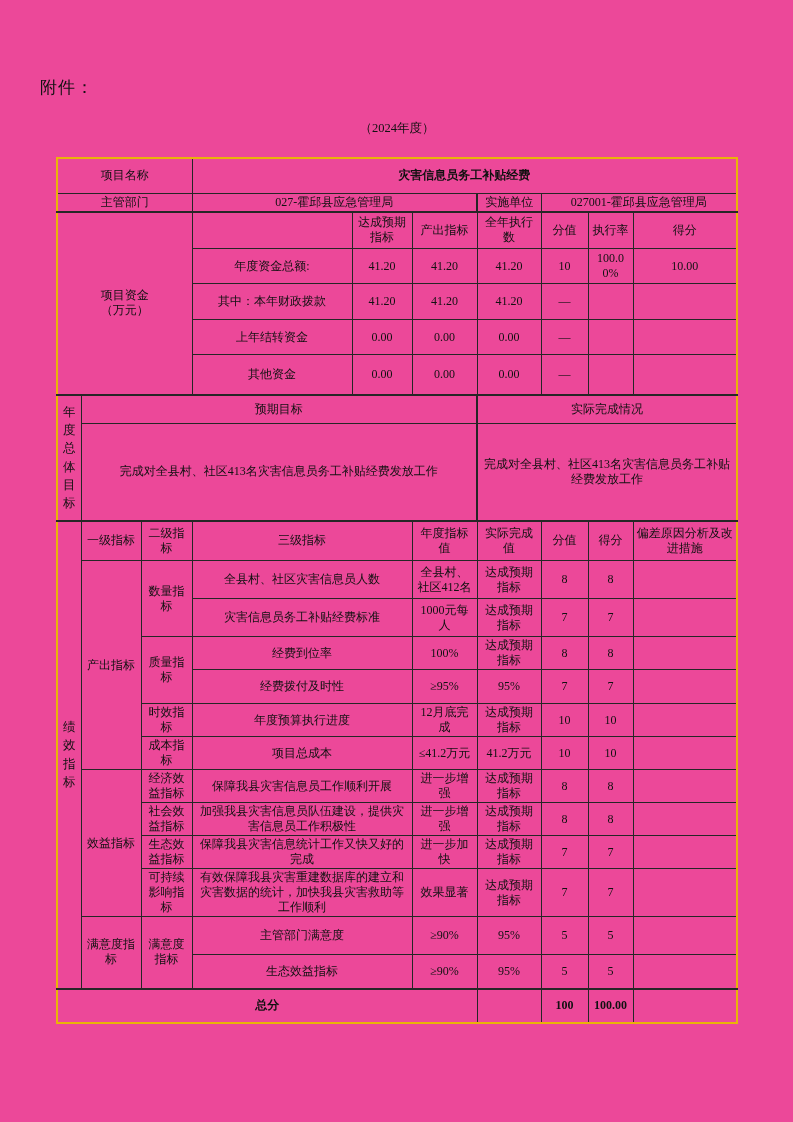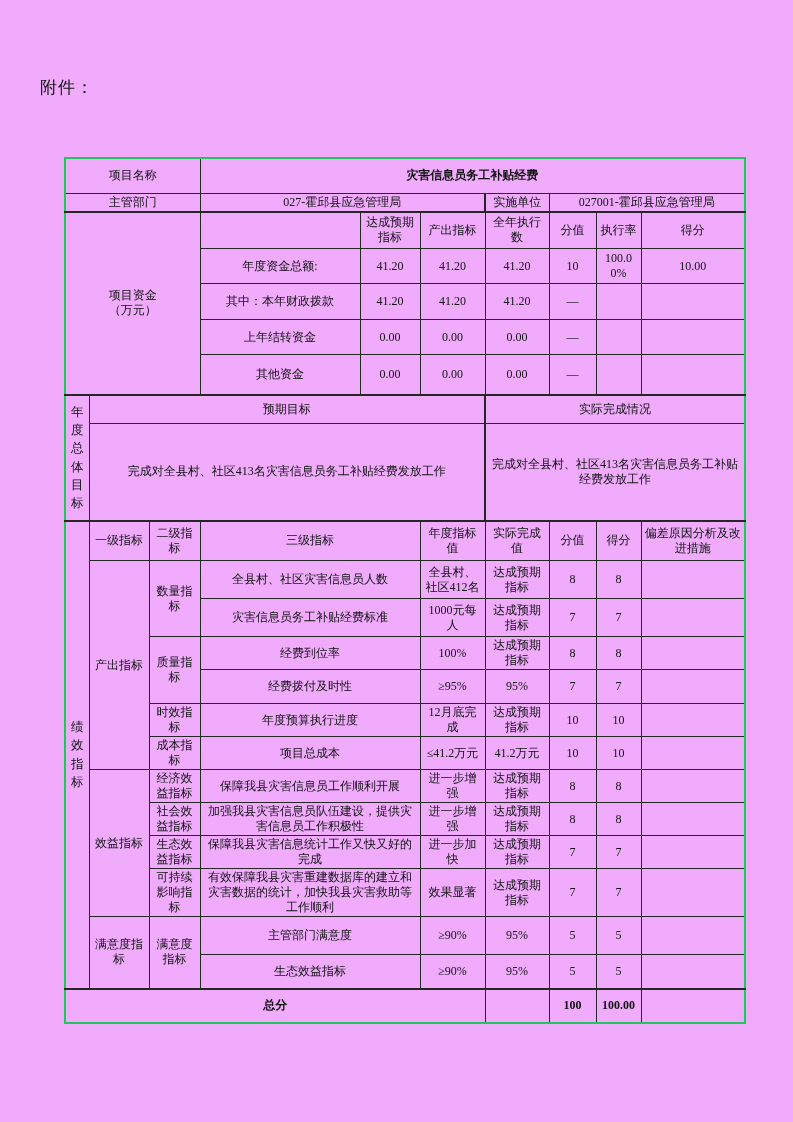--- a/index.html
+++ b/index.html
@@ -1,26 +1,26 @@
 <!DOCTYPE html>
 <html><head>
 <meta charset="utf-8">
 <style>
   html,body{margin:0;padding:0;background:#888;}
   #page{
-    position:relative;width:793px;height:1122px;background:#f0abfc;
+    position:relative;width:793px;height:1122px;background:#ec4899;
     font-family:"Liberation Serif","DejaVu Serif",serif;color:#111;
     margin:0 auto;overflow:hidden;
   }
   #attachment{position:absolute;left:40px;top:76px;font-size:17px;letter-spacing:1px;}
   #yearTitle{position:absolute;left:57px;top:120px;width:680px;text-align:center;font-size:12.5px;}
   #mainTable{
-    position:absolute;left:64px;top:157px;width:681px;
+    position:absolute;left:56px;top:157px;width:681px;
     border-collapse:collapse;table-layout:fixed;
-    border:2px solid #22c55e;
+    border:2px solid #eab308;
     font-family:Liberation Serif, serif;
   }
   #mainTable td{
     border:1px solid #262626;
     font-size:12px;line-height:1.25;text-align:center;vertical-align:middle;
     padding:1px 3px;overflow:hidden;word-break:break-all;
   }
   .hdr{font-size:11.5px;}
   .bt2{border-top-width:2px !important;}
   .bl2{border-left-width:2px !important;}
@@ -31,20 +31,21 @@
   .vert>div{width:1em;margin:0 auto;line-height:1.45;font-size:12.5px;}
   .num{font-size:12px;}
   .goalcell{font-size:12px;}
 </style>
 </head>
 <body>
 
 <div id="page">
 
   <div id="attachment">附件：</div>
+  <div id="yearTitle">（2024年度）</div>
 
   <table id="mainTable">
     <colgroup>
       <col style="width:24px">
         <col style="width:60px">
         <col style="width:51px">
       <col style="width:160px">
         <col style="width:60px">
         <col style="width:65px">
       <col style="width:64px">

